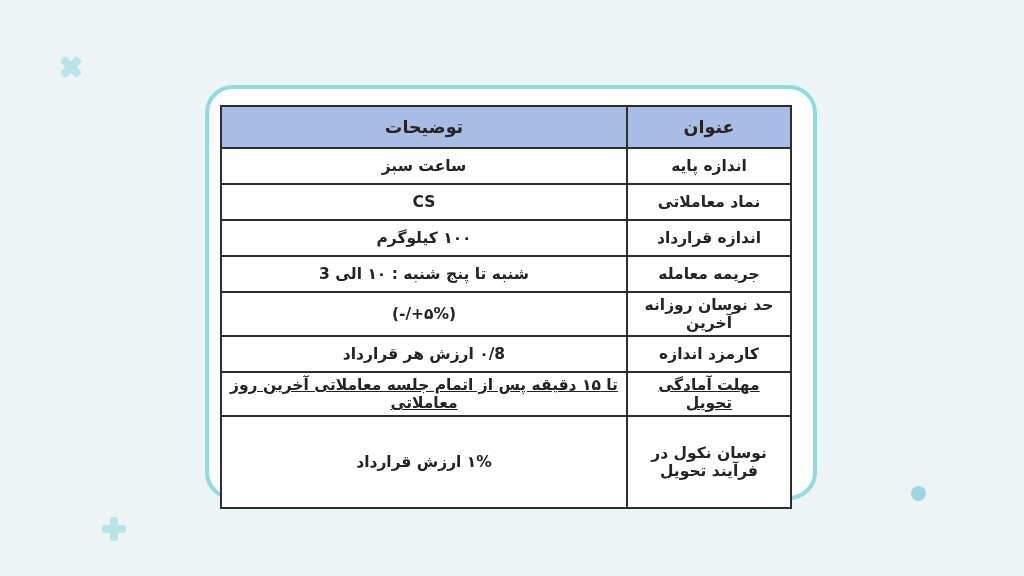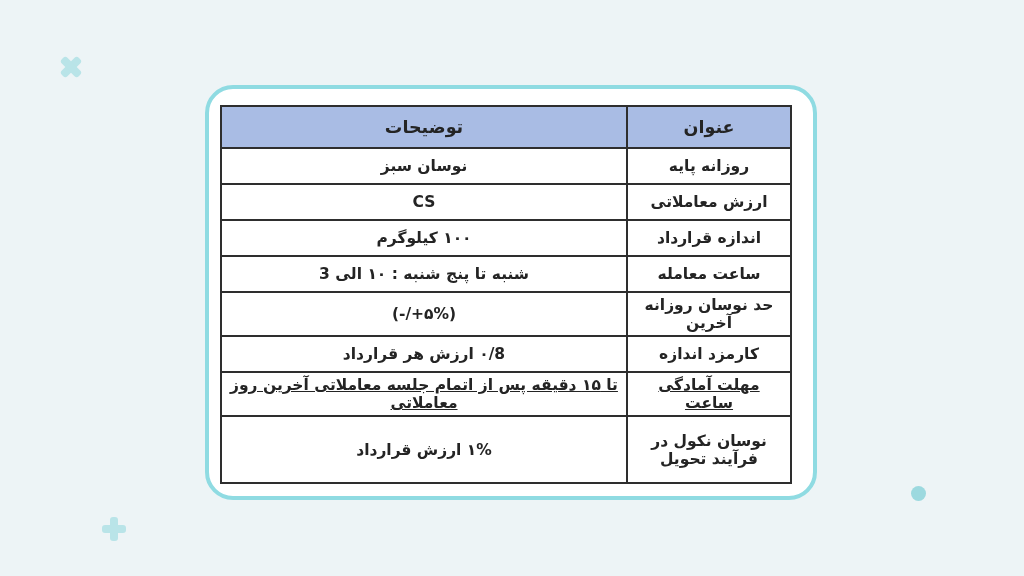--- a/index.html
+++ b/index.html
@@ -38,21 +38,21 @@
     border:2px solid var(--grid_line);
     text-align:center;vertical-align:middle;
     font-weight:bold;padding:3px 8px;
   }
   .spec-table th{background:var(--header_bg);font-size:17.5px;height:42px;}
   .spec-table td{font-size:15.5px;background:#fff;}
   col.col-title{width:164px;}
   col.col-desc{width:406px;}
   tr.h-std td{height:36px;}
   tr.h-mid td{height:38px;text-decoration:underline;}
-  tr.h-big td{height:67px;}
+  tr.h-big td{height:92px;}
 </style>
 </head>
 <body>
 
 <div class="canvas">
 
   <div class="decor cross">
     <span class="bar b1"></span>
     <span class="bar b2"></span>
   </div>
@@ -69,45 +69,45 @@
         <col class="col-desc">
       </colgroup>
       <thead>
         <tr>
           <th>عنوان</th>
           <th>توضیحات</th>
         </tr>
       </thead>
       <tbody>
         <tr class="h-std">
-          <td>روزانه پایه</td>
-          <td>نوسان سبز</td>
+          <td>اندازه پایه</td>
+          <td>ساعت سبز</td>
         </tr>
         <tr class="h-std">
-          <td>ارزش معاملاتی</td>
+          <td>نماد معاملاتی</td>
           <td>CS</td>
         </tr>
         <tr class="h-std">
           <td>اندازه قرارداد</td>
           <td>۱۰۰ کیلوگرم</td>
         </tr>
         <tr class="h-std">
-          <td>ساعت معامله</td>
+          <td>جریمه معامله</td>
           <td>شنبه تا پنج شنبه : ۱۰ الی 3</td>
         </tr>
         <tr class="h-std">
           <td>حد نوسان روزانه آخرین</td>
           <td>⁦(-/+۵%)⁩</td>
         </tr>
         <tr class="h-std">
           <td>کارمزد اندازه</td>
           <td>۰/8 ارزش هر قرارداد</td>
         </tr>
         <tr class="h-mid">
-          <td>مهلت آمادگی ساعت</td>
+          <td>مهلت آمادگی تحویل</td>
           <td>تا ۱۵ دقیقه پس از اتمام جلسه معاملاتی آخرین روز معاملاتی</td>
         </tr>
         <tr class="h-big">
           <td>نوسان نکول در فرآیند تحویل</td>
           <td>۱% ارزش قرارداد</td>
         </tr>
       </tbody>
     </table>
   </div>
 

